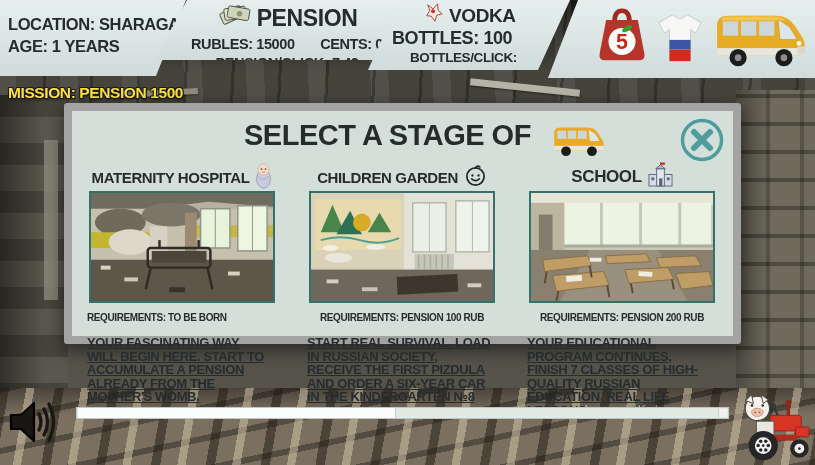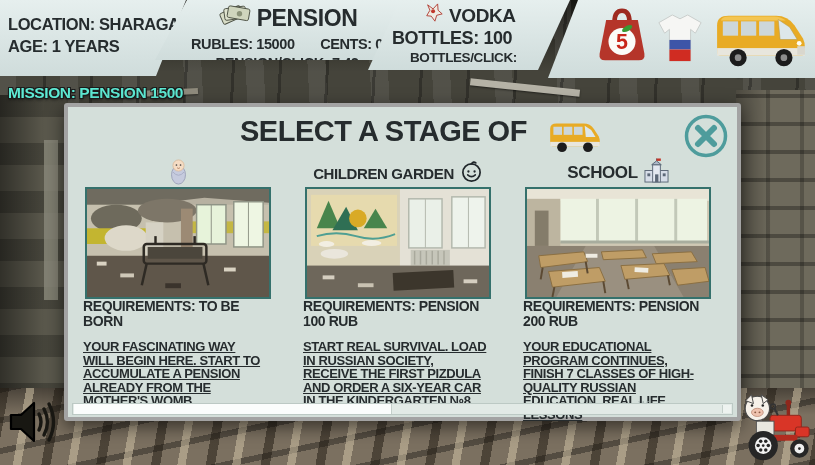--- a/index.html
+++ b/index.html
@@ -45,36 +45,36 @@
   .pens-title{display:flex;align-items:center;gap:4px;font-size:23px;line-height:26px;}
   .pens-row2{width:100%;display:flex;justify-content:space-between;padding:0 6px;font-size:14.5px;line-height:20px;}
   .pens-row3{font-size:14.5px;line-height:19px;text-align:center;}
   .vod-inner{left:34px;right:10px;top:2px;display:flex;flex-direction:column;justify-content:space-between;}
   .vod-title{display:flex;align-items:center;gap:5px;font-size:19px;line-height:23px;margin-left:22px;}
   .vod-row2{font-size:18px;line-height:19px;margin-left:-10px;}
   .vod-row3{font-size:13.5px;line-height:19px;margin-left:8px;}
   .shop-btn{position:absolute;border:none;background:transparent;padding:0;cursor:pointer;}
 
   
-  #mission{left:8px;top:84px;font-size:15.5px;color:#5eead4;
+  #mission{left:8px;top:84px;font-size:15.5px;color:#fde047;
     text-shadow:-1px -1px 0 #1c1c1c,1px -1px 0 #1c1c1c,-1px 1px 0 #1c1c1c,1px 1px 0 #1c1c1c,0 2px 3px rgba(0,0,0,.6);}
 
   
-  #dialog{left:64px;top:103px;width:677px;height:318px;background:#d4dfda;
-    border:4px solid #a3a3a3;border-radius:3px;box-shadow:0 6px 18px rgba(0,0,0,.55);}
+  #dialog{left:64px;top:103px;width:677px;height:241px;background:#d4dfda;
+    border:8px solid #a3a3a3;border-radius:3px;box-shadow:0 6px 18px rgba(0,0,0,.55);}
   #dialog-title{left:172px;top:8px;font-size:29px;letter-spacing:-0.5px;}
   #dialog-van{left:480px;top:12px;}
   #close-btn{right:8px;top:6px;width:46px;height:46px;border:none;background:transparent;padding:0;cursor:pointer;}
   .stage-col{position:absolute;top:52px;width:190px;display:flex;flex-direction:column;align-items:center;cursor:pointer;}
   #col-0{left:15px;} #col-1{left:235px;} #col-2{left:455px;}
   .stage-head{height:28px;display:flex;align-items:center;gap:6px;font-size:15px;}
   #col-2 .stage-head{font-size:17px;}
   .photo{width:186px;height:112px;border:2px solid #35716c;box-shadow:inset 0 0 0 1px #e2ebe7;background:#b7b1a1;}
   .photo svg{display:block;width:100%;height:100%;}
-  .req{font-size:14px;line-height:15px;align-self:flex-start;}
+  .req{margin-top:7px;font-size:10px;line-height:15px;align-self:flex-start;}
   #col-1 .req,#col-2 .req{align-self:center;}
   .desc{margin-top:11px;width:184px;font-size:13px;line-height:13.6px;align-self:flex-start;text-decoration:underline;}
   #scroll-track{left:4px;right:4px;top:296px;height:12px;background:#e2eae6;border:1px solid #bcc9c4;}
   #scroll-thumb{position:absolute;left:1px;top:0;width:318px;height:10px;background:#fbfdfc;border-right:1px solid #c4cfca;}
   #scroll-end{position:absolute;right:1px;top:1px;width:9px;height:8px;background:#eef3f0;border-left:1px solid #c4cfca;}
   #watermark{right:58px;top:293px;font-size:10px;color:#a3b0ad;font-family:"Liberation Sans","DejaVu Sans",sans-serif;}
 
   
   #speaker-btn{left:6px;top:394px;width:54px;height:58px;border:none;background:transparent;padding:0;cursor:pointer;}
   #tractor-btn{left:731px;top:391px;width:84px;height:74px;border:none;background:transparent;padding:0;cursor:pointer;}
@@ -203,20 +203,21 @@
       <span>
         <svg viewBox="0 0 46 46" width="46" height="46">
           <circle cx="23" cy="23" r="19.5" fill="none" stroke="#4e9c9c" stroke-width="3.5"></circle>
           <path d="M15,15 L31,31 M31,15 L15,31" stroke="#4e9c9c" stroke-width="6" stroke-linecap="round"></path>
         </svg>
       </span>
     </button>
 
     <div class="stage-col" id="col-0">
       <div class="stage-head gt">
+        <span>MATERNITY HOSPITAL</span>
         <span>
           <svg viewBox="0 0 18 28" width="17" height="26">
             <ellipse cx="9" cy="17" rx="7.5" ry="10" fill="#c6cbde" stroke="#9aa0b8" stroke-width="1"></ellipse>
             <path d="M3,14 Q9,21 15,14" stroke="#a9aec6" fill="none" stroke-width="1"></path>
             <circle cx="9" cy="7" r="6" fill="#f5dcc4" stroke="#d9b694" stroke-width="0.8"></circle>
             <circle cx="6.8" cy="6.5" r="0.9" fill="#444"></circle>
               <circle cx="11.2" cy="6.5" r="0.9" fill="#444"></circle>
             <path d="M7.5,9.5 Q9,10.8 10.5,9.5" stroke="#a0684a" stroke-width="0.8" fill="none"></path>
           </svg>
         </span>

